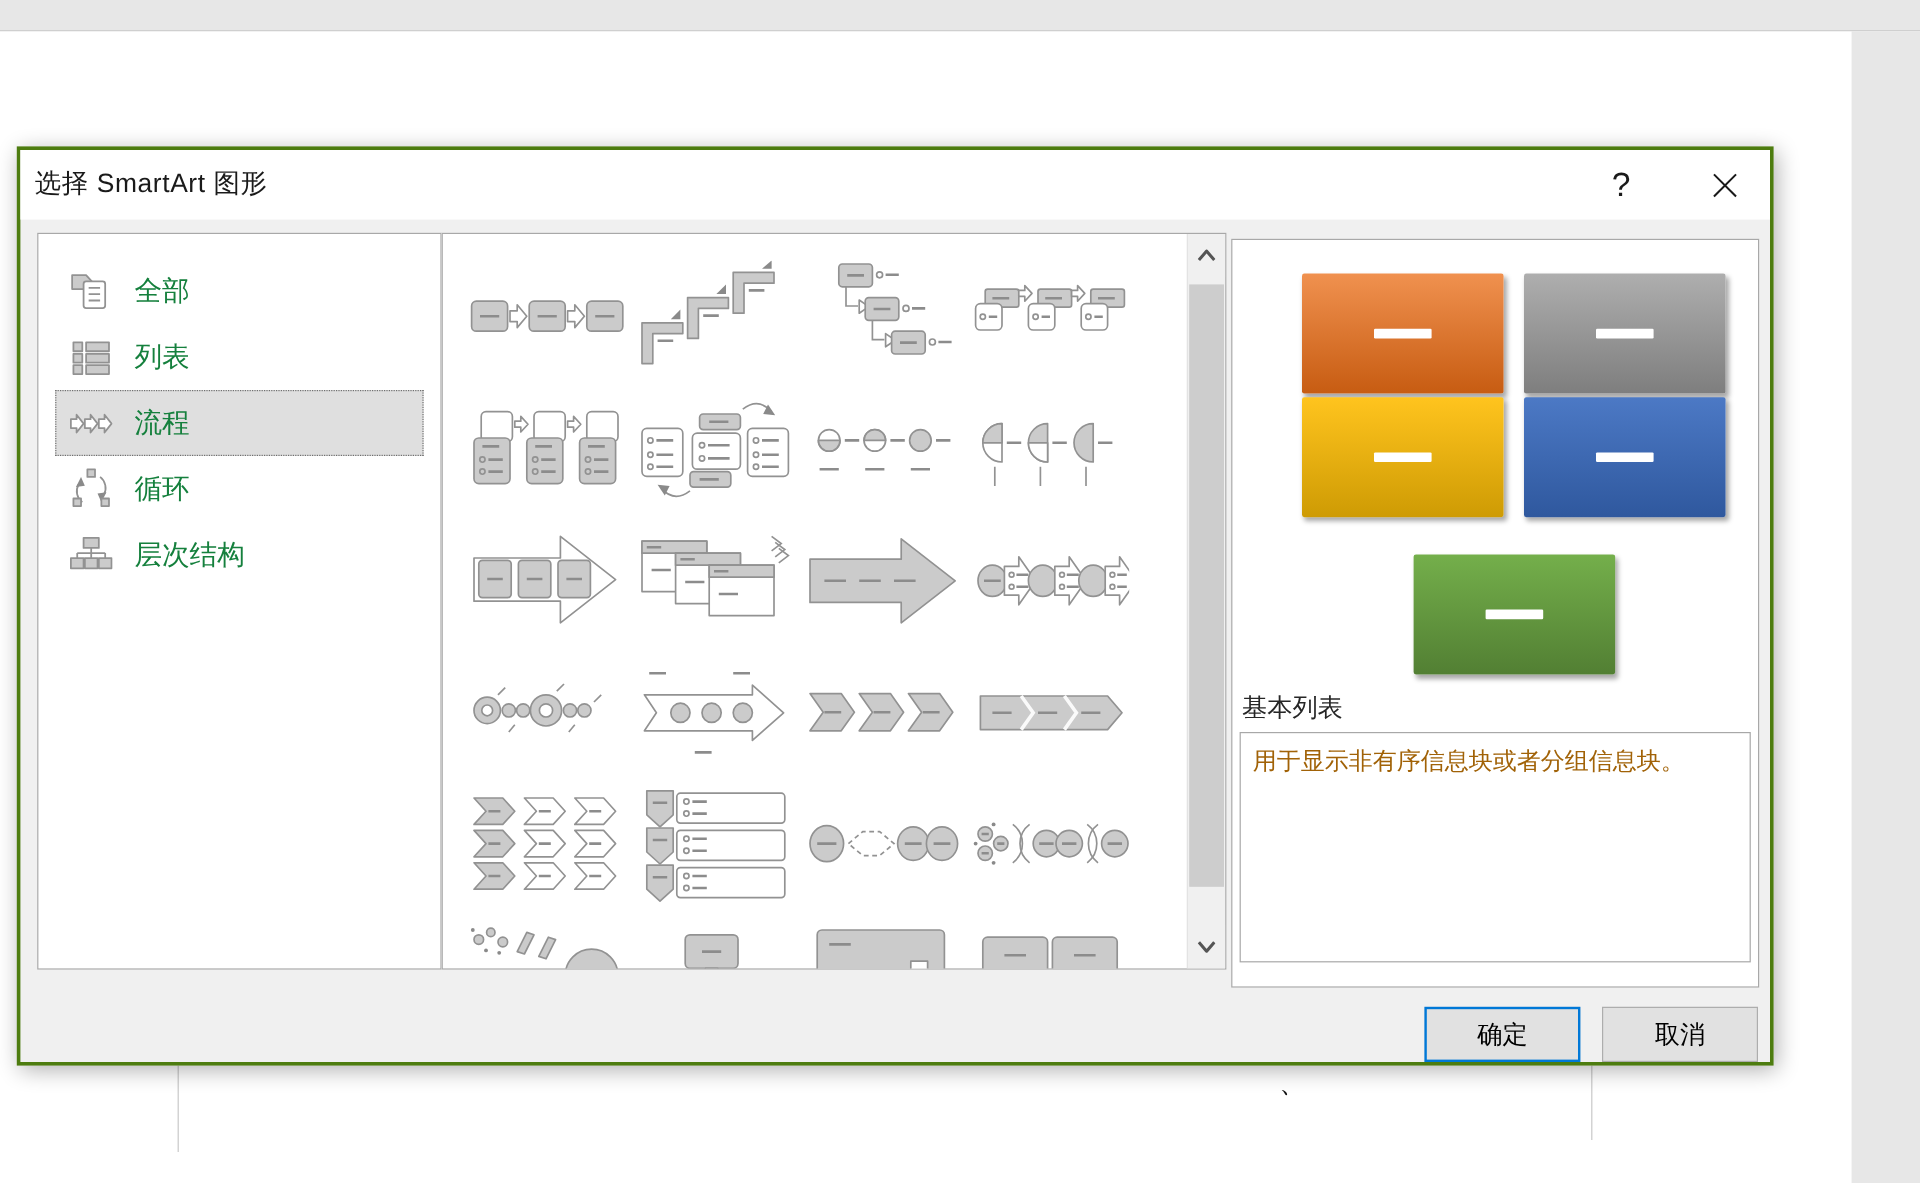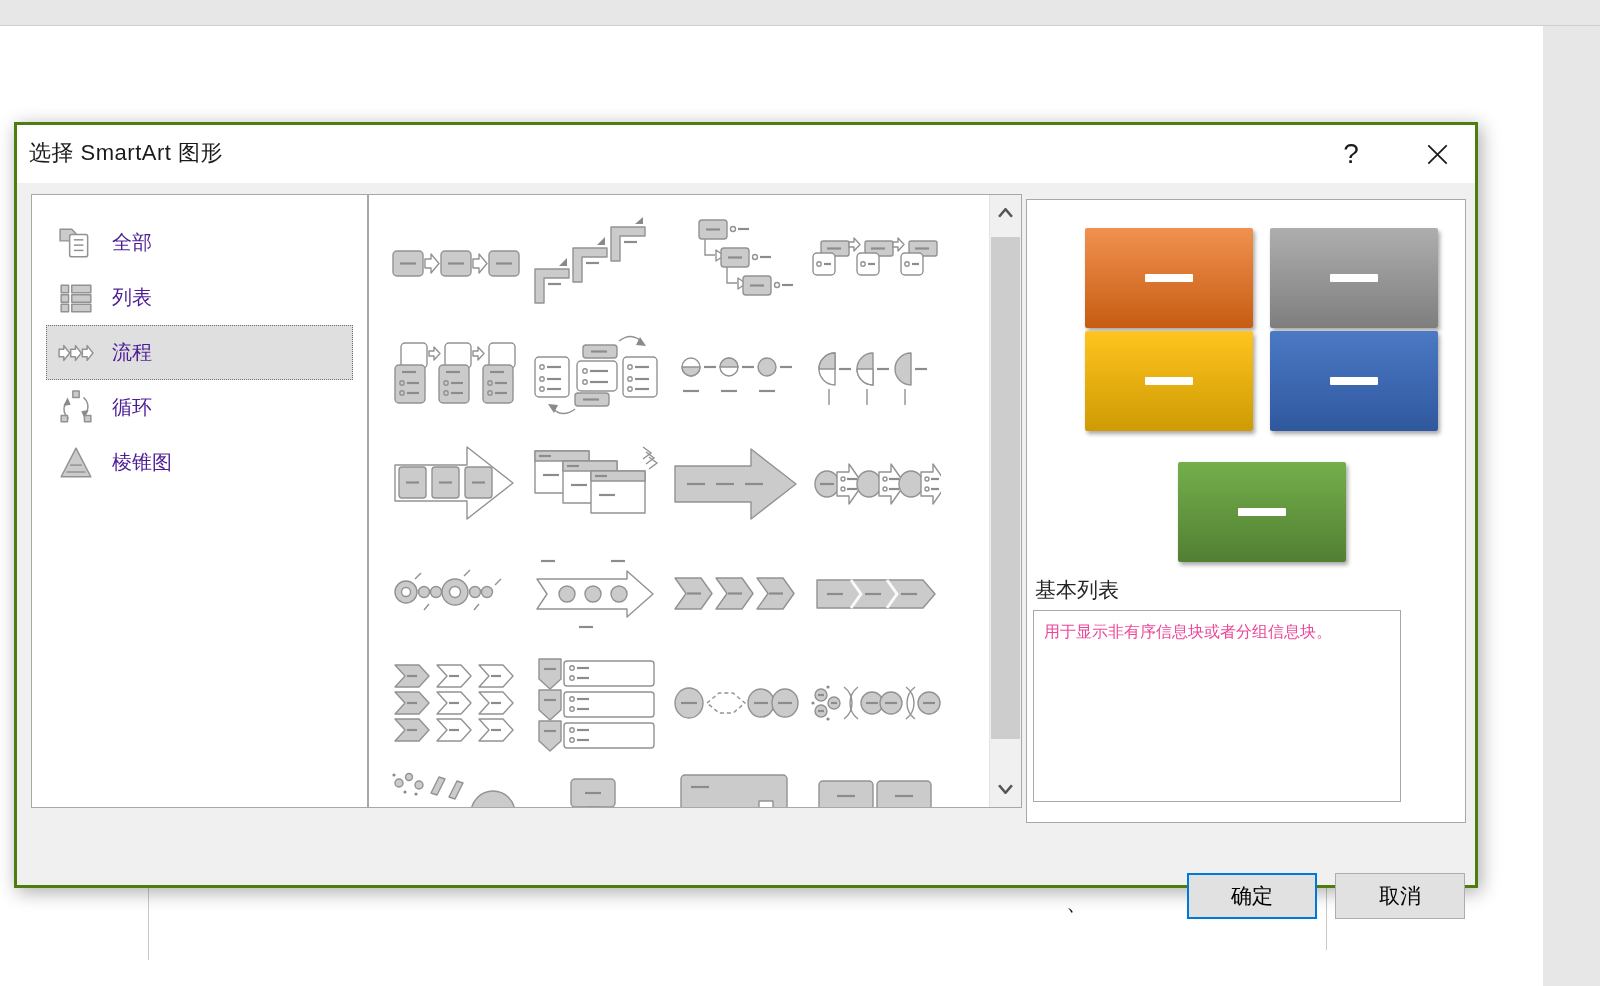--- a/index.html
+++ b/index.html
@@ -25,21 +25,21 @@
   .help-btn{position:absolute;left:1314px;top:9px;width:40px;height:40px;font-size:28px;font-weight:400;color:#1a1a1a;
             display:flex;align-items:center;justify-content:center;cursor:default}
   .close-btn{position:absolute;left:1398px;top:9px;width:44px;height:40px;display:flex;align-items:center;justify-content:center;cursor:default}
 
   .panel{position:absolute;background:#fff;border:1px solid #A8A8A8;box-sizing:border-box;overflow:hidden}
   
   .left-panel{left:14px;top:69px;width:337px;height:614px;padding-top:20px}
   .cat-item{display:flex;align-items:center;height:55px;margin:0 14px;padding-left:10px;box-sizing:border-box}
   .cat-item.selected{background:#DFDFDF;outline:1px dotted #6F6F6F;outline-offset:-1px}
   .cat-icon{width:40px;display:flex;justify-content:center;align-items:center}
-  .cat-label{margin-left:16px;font-size:20px;color:#4c1d95}
+  .cat-label{margin-left:16px;font-size:23px;color:#15803d}
 
   
   .mid-panel{left:351px;top:69px;width:654px;height:614px}
   .gallery{position:absolute;left:0;top:0;right:31px;bottom:0;overflow:hidden;
            display:grid;grid-template-columns:repeat(4,140px);grid-auto-rows:110px;padding:22px 0 0 22px}
   .cell{width:130px;height:95px}
 
   .scrollbar{position:absolute;top:0;right:0;width:31px;bottom:0;background:#F0F0F0;border-left:1px solid #E3E3E3}
   .sb-btn{position:absolute;left:0;width:31px;height:36px;display:flex;align-items:center;justify-content:center;background:#F0F0F0}
   .sb-up{top:0}.sb-down{bottom:0}
@@ -47,25 +47,25 @@
 
   
   .right-panel{left:1009px;top:74px;width:440px;height:624px}
   .shape{position:absolute;width:168px;height:100px;border-radius:2px;
          box-shadow:2px 3px 4px rgba(0,0,0,.35);display:flex;align-items:center;justify-content:center}
   .shape .dash{width:48px;height:8px;background:#fff;border-radius:1px}
   .s1{left:58px;top:28px}.s2{left:243px;top:28px}
   .s3{left:58px;top:131px}.s4{left:243px;top:131px}
   .s5{left:151px;top:262px}
   .preview-title{position:absolute;left:8px;top:376px;font-size:21px;font-weight:normal;color:#262626}
-  .desc-box{position:absolute;left:6px;top:410px;width:368px;height:192px;border:1px solid #A8A8A8;background:#fff;
-            padding:8px 10px;box-sizing:border-box;font-size:16px;color:#ec4899;line-height:1.6}
-
-  
-  .btn{position:absolute;top:748px;width:130px;height:46px;background:#E1E1E1;font-size:21px;color:#000;
+  .desc-box{position:absolute;left:6px;top:410px;width:426px;height:192px;border:1px solid #A8A8A8;background:#fff;
+            padding:8px 10px;box-sizing:border-box;font-size:20px;color:#a16207;line-height:1.6}
+
+  
+  .btn{position:absolute;top:714px;width:130px;height:46px;background:#E1E1E1;font-size:21px;color:#000;
        display:flex;align-items:center;justify-content:center;box-sizing:border-box;cursor:default}
   .ok{left:1170px;border:2px solid #0078D7}
   .cancel{left:1318px;border:1px solid #ADADAD}
 
   
   svg .g{fill:#CBCBCB;stroke:#929292;stroke-width:1.4;stroke-linejoin:round}
   svg .w{fill:#ffffff;stroke:#929292;stroke-width:1.4;stroke-linejoin:round}
   svg .d{stroke:#8C8C8C;stroke-width:2.2;fill:none}
   svg .ds{stroke:#929292;stroke-width:1.4;fill:none}
   svg .dk{fill:#8A8A8A;stroke:none}
@@ -139,33 +139,35 @@
             <path class="ds" d="M10,27 A11,11 0 0,1 7,13"></path>
             <polygon class="dk" points="5,15 9,7 12,14"></polygon>
             <rect class="g" x="14" y="1" width="6" height="6"></rect>
             <rect class="g" x="25" y="24" width="6" height="6"></rect>
             <rect class="g" x="3" y="24" width="6" height="6"></rect>
           </svg>
         </span>
     <span class="cat-label">循环</span>
   </div>
 
-
-
-
   <div class="cat-item">
     <span class="cat-icon">
           <svg width="36" height="36" viewBox="0 0 34 34">
-            <polygon class="g" points="17,3 31,30 3,30"></polygon>
-            <line class="ds" x1="11.5" y1="19" x2="22.5" y2="19"></line>
-            <line class="ds" x1="8" y1="25.5" x2="26" y2="25.5"></line>
+            <rect class="g" x="11" y="3" width="12" height="8"></rect>
+            <path class="ds" d="M17,11 V15 M6,15 H28 M6,15 V19 M17,15 V19 M28,15 V19"></path>
+            <rect class="g" x="1" y="19" width="10" height="8"></rect>
+            <rect class="g" x="12" y="19" width="10" height="8"></rect>
+            <rect class="g" x="23" y="19" width="10" height="8"></rect>
           </svg>
         </span>
-    <span class="cat-label">棱锥图</span>
-  </div>
+    <span class="cat-label">层次结构</span>
+  </div>
+
+
+
 
 </div>
 
   <div class="panel mid-panel">
     <div class="gallery">
 
       <div class="cell"><svg viewBox="0 0 130 95" width="130" height="95">
         <rect class="g" x="2" y="34" width="30" height="25" rx="4"></rect>
             <line class="d" x1="9" y1="46.5" x2="25" y2="46.5"></line>
         <polygon class="w" points="34,42 40,42 40,37 48,46.5 40,56 40,51 34,51"></polygon>

